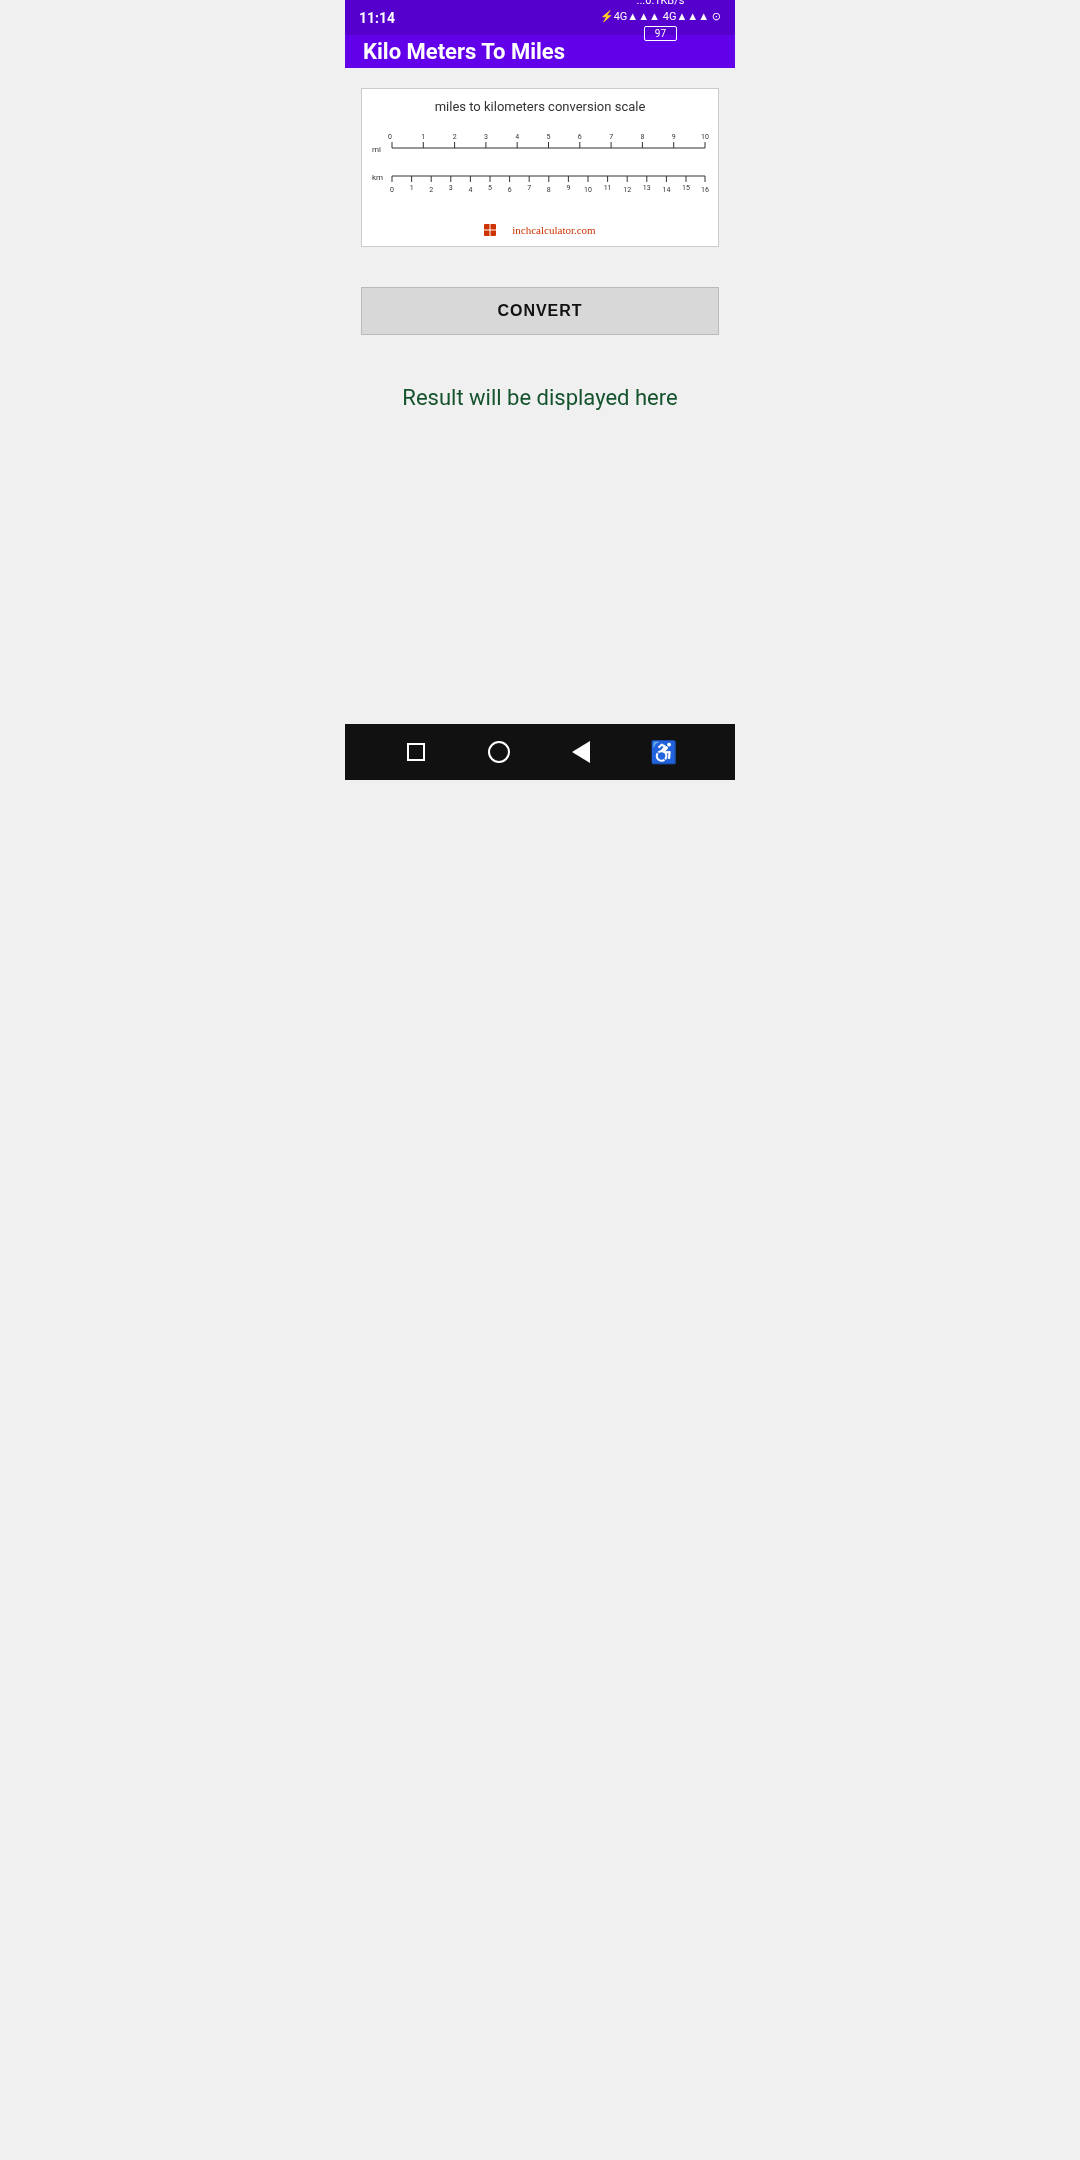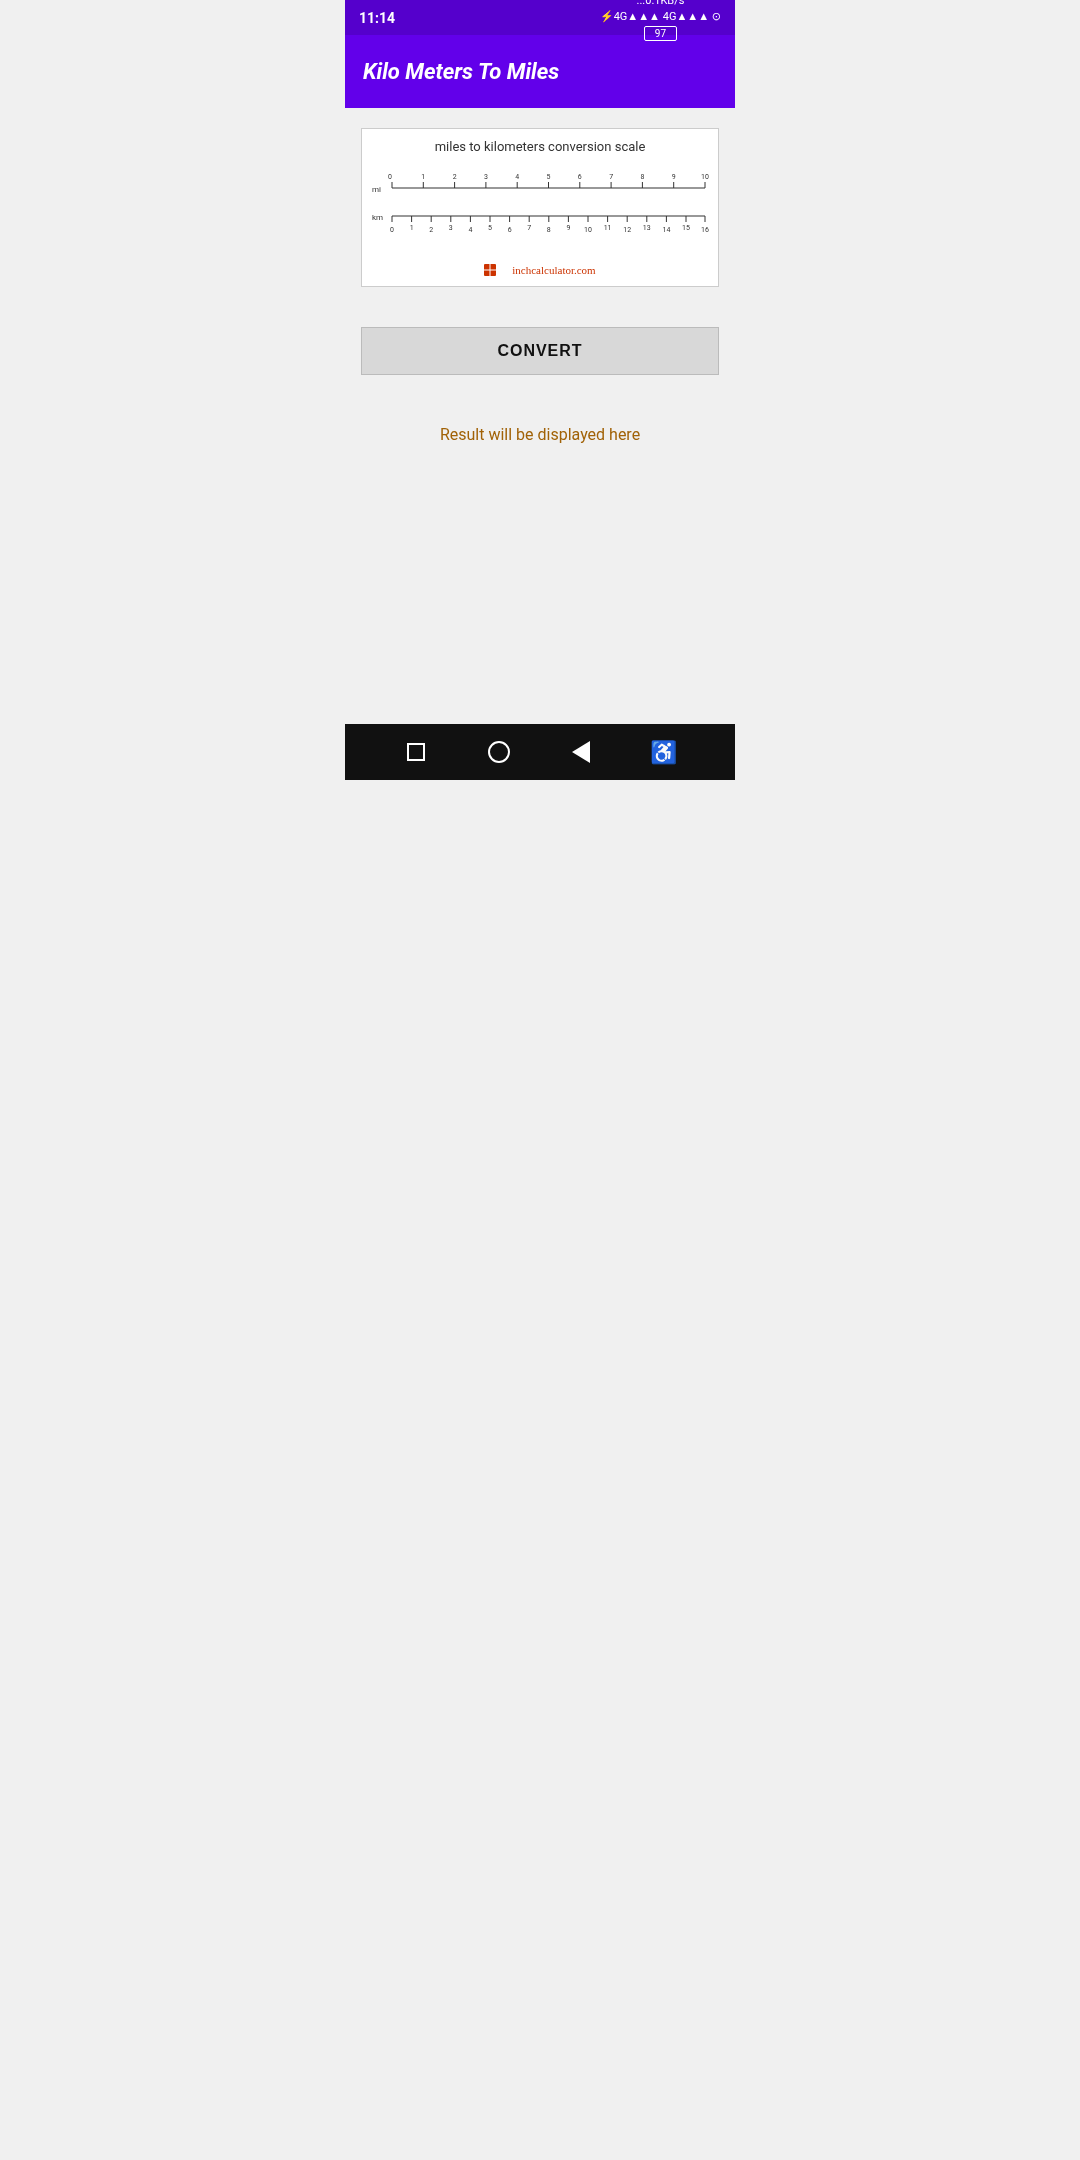--- a/index.html
+++ b/index.html
@@ -40,22 +40,21 @@
       border: 1.5px solid white;
       border-radius: 2px;
       padding: 1px 10px;
       font-size: 10px;
       position: relative;
     }
 
     
     .app-bar {
       background: #6200ea;
-      padding: 24px 18px;
-      font-style: italic;
+      padding: 4px 18px;
     }
     .app-title {
       color: white;
       font-size: 22px;
       font-weight: bold;
     }
 
     
     .main-content {
       flex: 1;
@@ -126,22 +125,22 @@
       font-size: 16px;
       font-weight: bold;
       letter-spacing: 1px;
       cursor: pointer;
       color: #111;
       margin-bottom: 50px;
     }
 
     
     .result-text {
-      font-size: 16px;
-      color: #a16207;
+      font-size: 22px;
+      color: #14532d;
       text-align: center;
     }
 
     
     .bottom-nav {
       background: #111;
       height: 56px;
       display: flex;
       justify-content: space-around;
       align-items: center;

